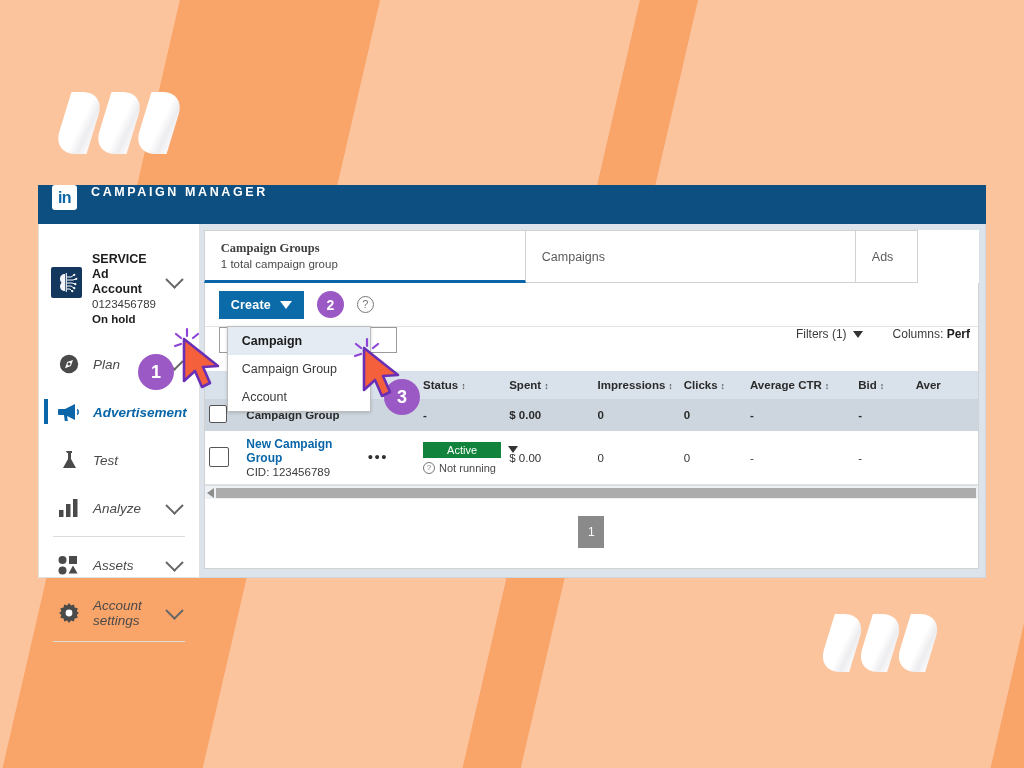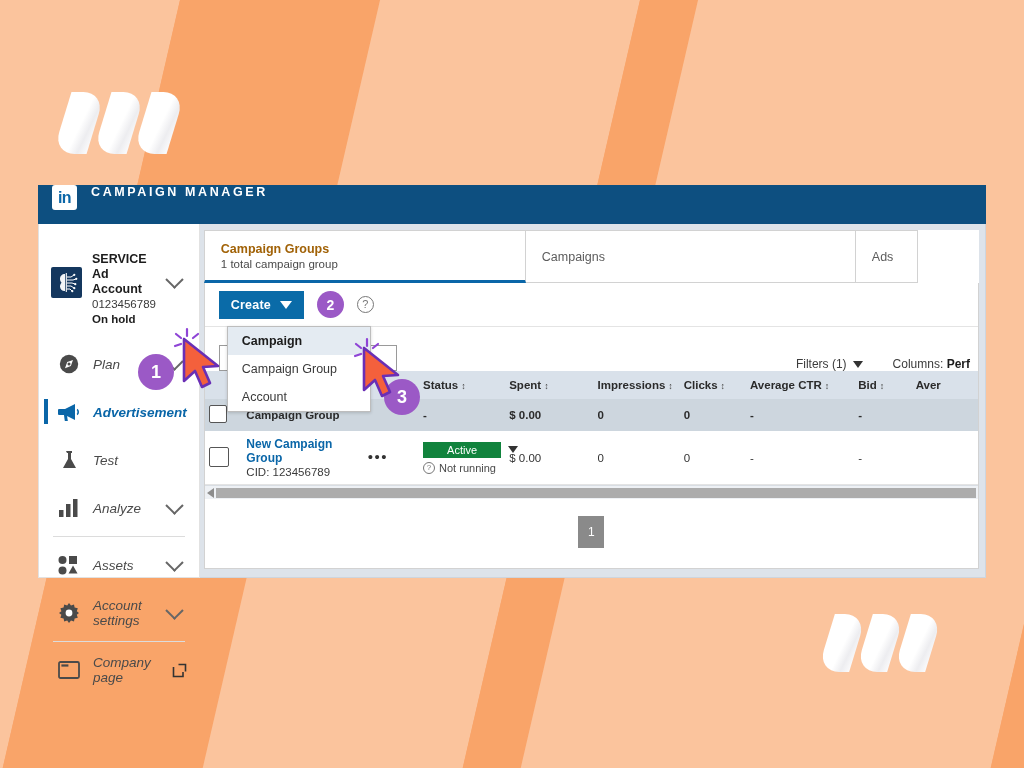--- a/index.html
+++ b/index.html
@@ -109,21 +109,21 @@
   .tab {
     border: 1px solid #d2d2d2; border-left: none;
     display: flex; flex-direction: column; justify-content: center;
     padding: 0 16px; background: #ffffff; position: relative;
   }
   .tab:first-child { border-left: 1px solid #d2d2d2; width: 322px; }
   .tab.campaigns { width: 330px; }
   .tab.ads { width: 62px; align-items: flex-start; }
   .tab.sel { border-bottom: 3px solid #0a66a8; }
   .tab-main { font-size: 12.5px; color: #5c5c5c; }
-  .tab.sel .tab-main { color: #a16207; font-weight: bold; }
+  .tab.sel .tab-main { color: #404040; font-weight: bold; font-family: Liberation Serif, serif; }
   .tab-sub { font-size: 11.5px; color: #4a4a4a; margin-top: 2px; }
 
   .panel {
     background: #ffffff; border: 1px solid #d2d2d2; border-top: none;
     height: 286px; position: relative; overflow: hidden;
   }
   .toolbar { height: 43px; display: flex; align-items: center; padding: 0 14px; gap: 13px; }
   .btn-create {
     background: #0a6ba8; color: #fff; font-size: 12.5px; font-weight: bold;
     padding: 7px 12px; display: flex; align-items: center; gap: 9px;
@@ -138,21 +138,21 @@
     color: #fff; font-size: 14px; font-weight: bold;
     display: flex; align-items: center; justify-content: center;
   }
   .qmark {
     width: 17px; height: 17px; border-radius: 50%; border: 1.4px solid #777;
     font-size: 11px; color: #777; display: flex; align-items: center;
     justify-content: center; line-height: 1;
   }
 
   .filterrow {
-    height: 45px; display: flex; align-items: flex-end;
+    height: 45px; display: flex; align-items: flex-start;
     padding: 0 8px 0 14px; border-top: 1px solid #e4e4e4;
   }
   .searchbox {
     width: 178px; height: 26px; border: 1px solid #9a9a9a; background: #fff;
   }
   .filterrow .spacer { flex: 1 1 auto; }
   .filters-lbl { font-size: 12px; color: #3c3c3c; display: flex; align-items: center; gap: 6px; }
   .caret-sm {
     width: 0; height: 0; border-left: 5px solid transparent;
     border-right: 5px solid transparent; border-top: 7px solid #333;
@@ -349,35 +349,20 @@
                 <path d="M11 1l2 2.4 3-1 .6 3.2 3.2.6-1 3L21 11l-2.2 1.8 1 3-3.2.6-.6 3.2-3-1L11 21l-1.8-2.4-3 1-.6-3.2-3.2-.6 1-3L1 11l2.4-1.8-1-3 3.2-.6.6-3.2 3 1z" fill="#4a4a4a"></path>
                 <circle cx="11" cy="11" r="3.4" fill="#ffffff"></circle>
               </svg>
             </span>
             <span class="nlabel">Account settings</span>
             <span class="chev"></span>
           </div>
 
           <div class="navdiv"></div>
 
-          <div class="navitem">
-            <span class="nico">
-              <svg width="22" height="18" viewBox="0 0 22 18">
-                <rect x="1" y="1" width="20" height="16" rx="1.5" fill="none" stroke="#4a4a4a" stroke-width="1.8"></rect>
-                <rect x="3.4" y="3.4" width="7" height="2.2" fill="#4a4a4a"></rect>
-              </svg>
-            </span>
-            <span class="nlabel">Company page</span>
-            <span class="extlink">
-              <svg width="15" height="15" viewBox="0 0 15 15">
-                <path d="M1.5 4v9.5h9.5V9" fill="none" stroke="#333" stroke-width="1.6"></path>
-                <path d="M6.5 1.5H13.5V8.5" fill="none" stroke="#333" stroke-width="1.6"></path>
-              </svg>
-            </span>
-          </div>
         </div>
       </div>
 
       <div class="main">
 
         <div class="tabs">
           <div class="tab sel">
             <div class="tab-main">Campaign Groups</div>
             <div class="tab-sub">1 total campaign group</div>
           </div>

